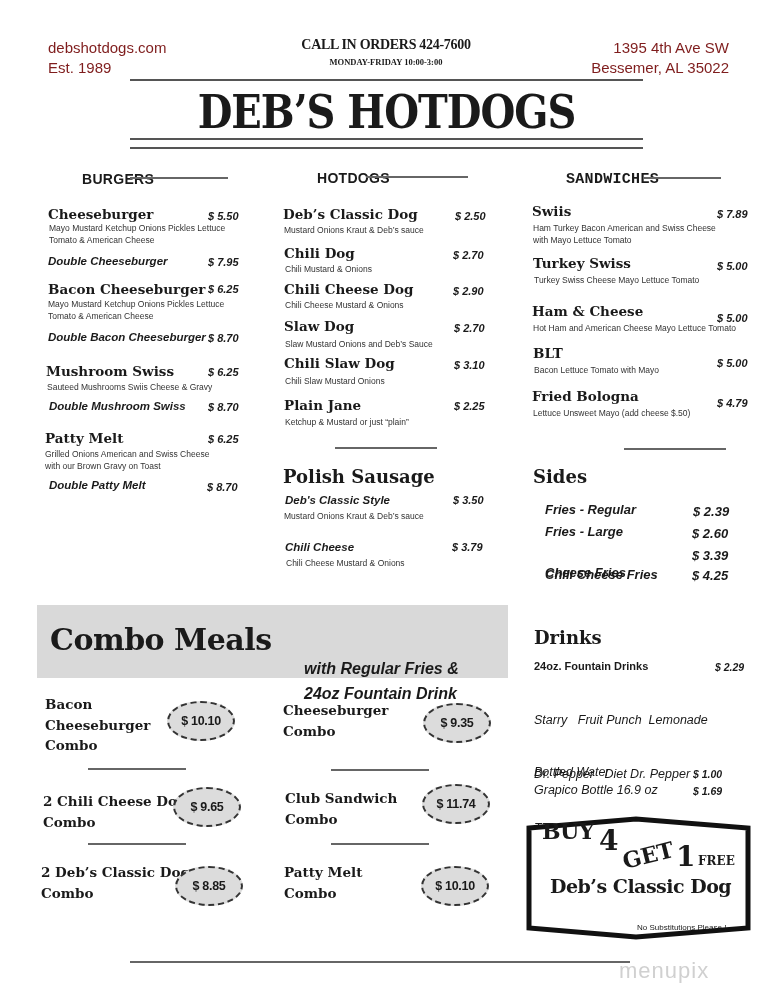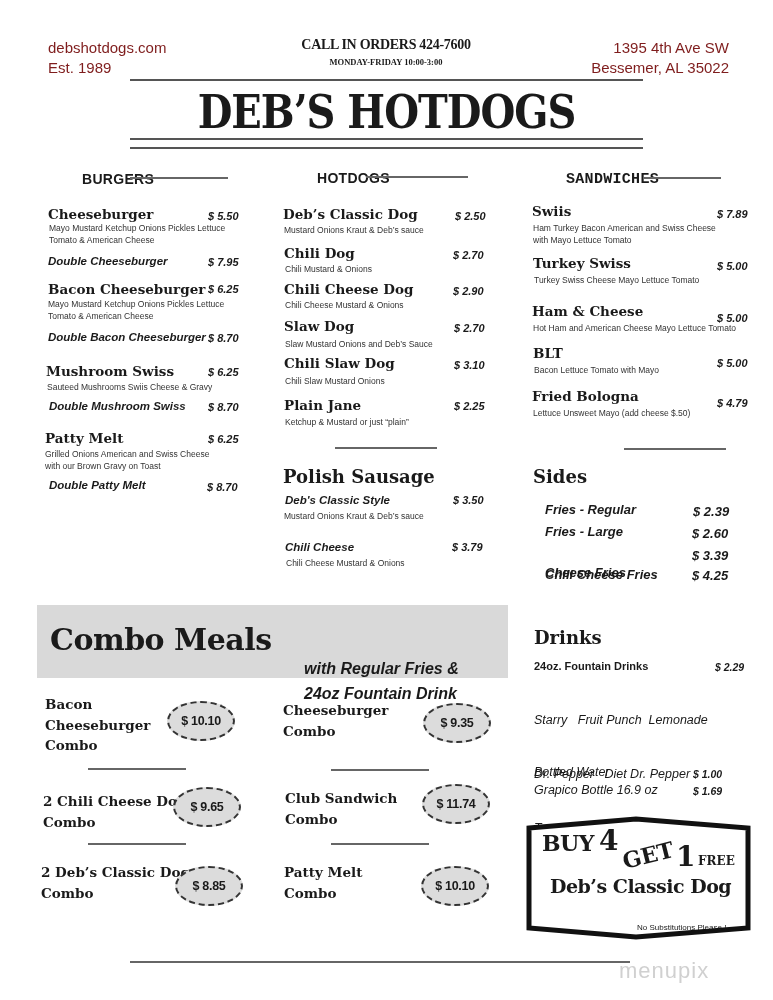--- a/index.html
+++ b/index.html
@@ -281,21 +281,21 @@
 </div>
 <div class="abs drink-line" style="left:534px; top:763px;">Bottled Water</div>
 <div class="abs drink-price" style="left:693px; top:768px;">$ 1.00</div>
 <div class="abs drink-line" style="left:534px; top:781px;">Grapico Bottle 16.9 oz</div>
 <div class="abs drink-price" style="left:693px; top:785px;">$ 1.69</div>
 
 <div class="abs" style="left:526px; top:816px; width:225px; height:124px;">
   <svg class="promo-svg" width="225" height="124" viewBox="0 0 225 124">
     <polygon points="3,12 110,3 222,12 222,112 110,121 3,112" fill="#ffffff" stroke="#111" stroke-width="5"></polygon>
   </svg>
-  <div class="abs buy" style="left:16px; top:14px;">BUY</div>
+  <div class="abs buy" style="left:16px; top:2px;">BUY</div>
   <div class="abs num4" style="left:73px; top:8px;">4</div>
   <div class="abs get" style="left:96px; top:26px;">GET</div>
   <div class="abs one" style="left:150px; top:24px;">1</div>
   <div class="abs free" style="left:172px; top:38px;">FREE</div>
   <div class="abs promo-item" style="left:24px; top:59px;">Deb’s Classic Dog</div>
   <div class="abs promo-note" style="left:111px; top:107px;">No Substitutions Please !</div>
 </div>
 
 <div class="rule thin" style="left:130px; top:961px; width:500px;"></div>
 <div class="abs watermark" style="left:619px; top:958px;">menupix</div>

